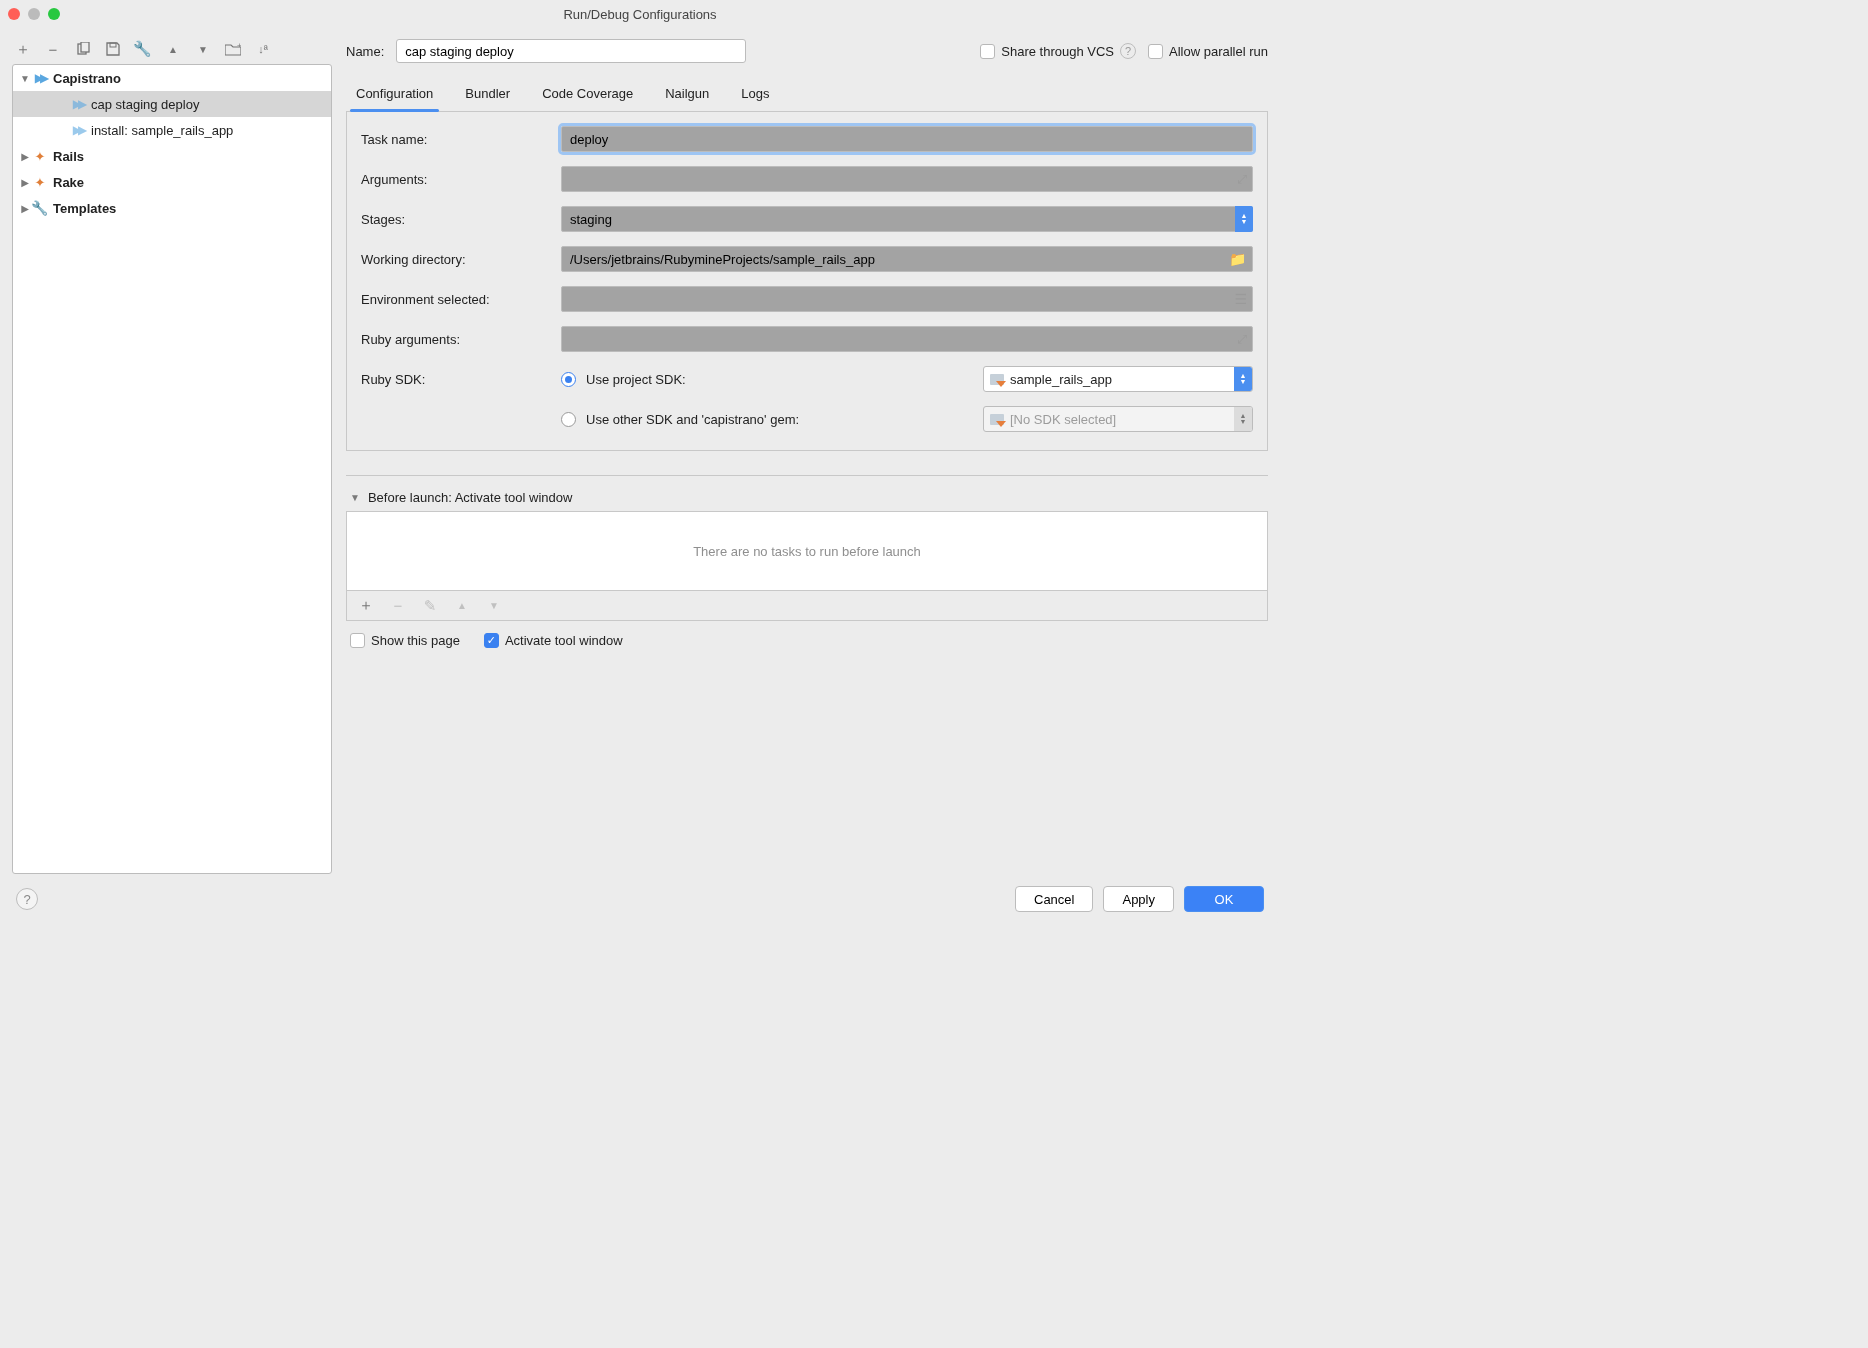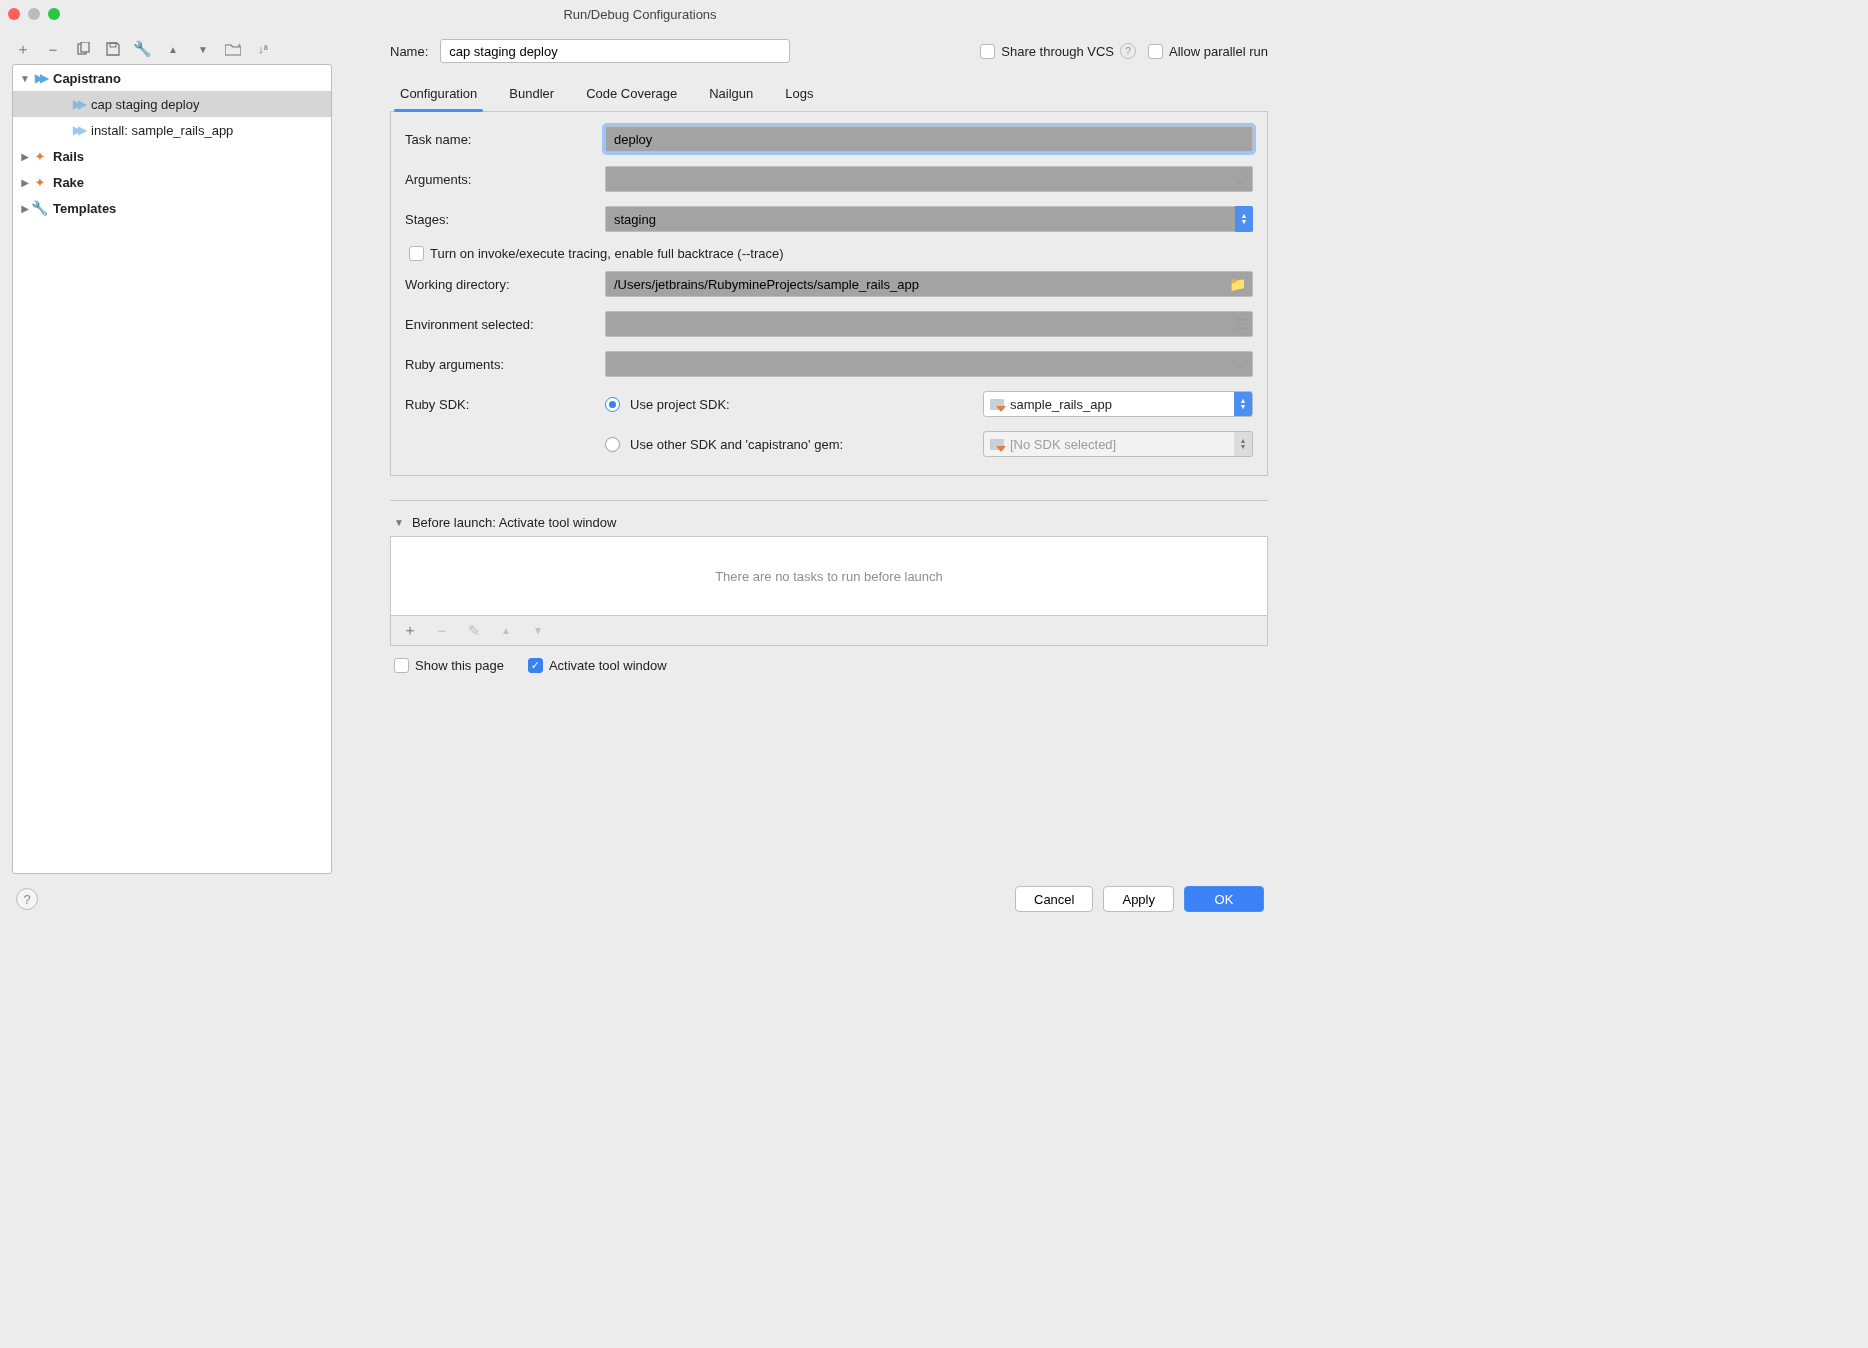--- a/index.html
+++ b/index.html
@@ -95,21 +95,20 @@
   .bold { font-weight: 700; }
   .indent-2 { padding-left: 56px; }
   .cap-icon { color:#5aa7e0; letter-spacing:-4px; font-size:12px; }
   .rails-icon { color:#e07f39; font-size:13px; }
   .wrench-icon { color:#606060; font-size:14px; }
 
   .right-col {
     flex: 1;
     display: flex;
     flex-direction: column;
-    margin-left: 44px;
   }
   .topbar-row {
     display: flex;
     align-items: center;
     gap: 12px;
     height: 34px;
     margin-bottom: 10px;
   }
   .label { color: #222; font-size: 13px; }
   .text-input {
@@ -387,26 +386,20 @@
           <div class="form-row">
             <div class="flabel">Stages:</div>
             <div class="fcontrol select-wrap">
               <input class="input-wide" readonly="" value="staging" style="">
               <div class="select-knob">
                   <span>▲</span>
                   <span>▼</span>
                 </div>
             </div>
           </div>
-          <div class="form-row" style="margin-bottom:10px">
-            <div class="check-row" style="margin-left:4px">
-              <span class="checkbox"></span>
-              <span>Turn on invoke/execute tracing, enable full backtrace (--trace)</span>
-            </div>
-          </div>
           <div class="form-row">
             <div class="flabel">Working directory:</div>
             <div class="fcontrol">
               <input class="input-wide" value="/Users/jetbrains/RubymineProjects/sample_rails_app" style="">
               <span class="folder-icon-btn">📁</span>
             </div>
           </div>
           <div class="form-row">
             <div class="flabel">Environment selected:</div>
             <div class="fcontrol">

